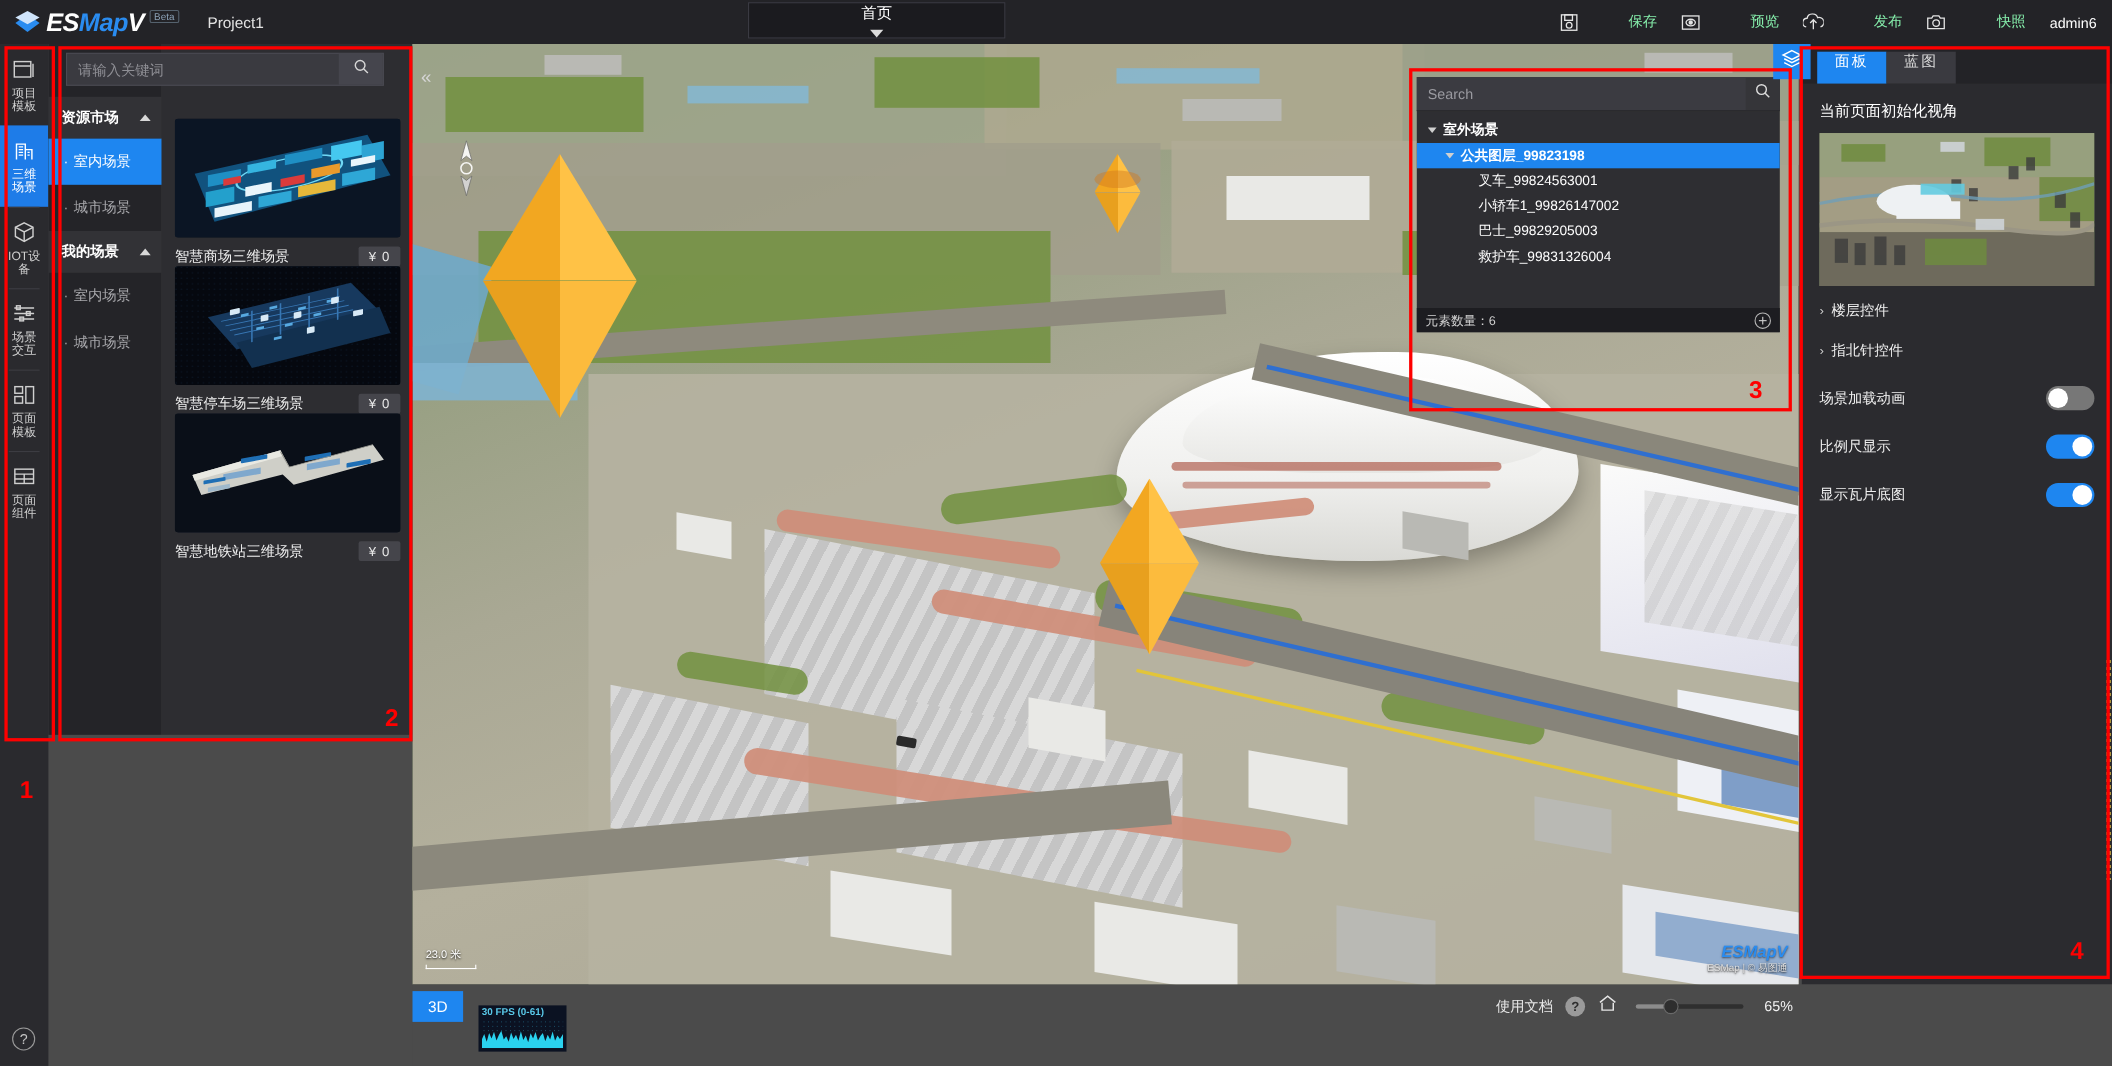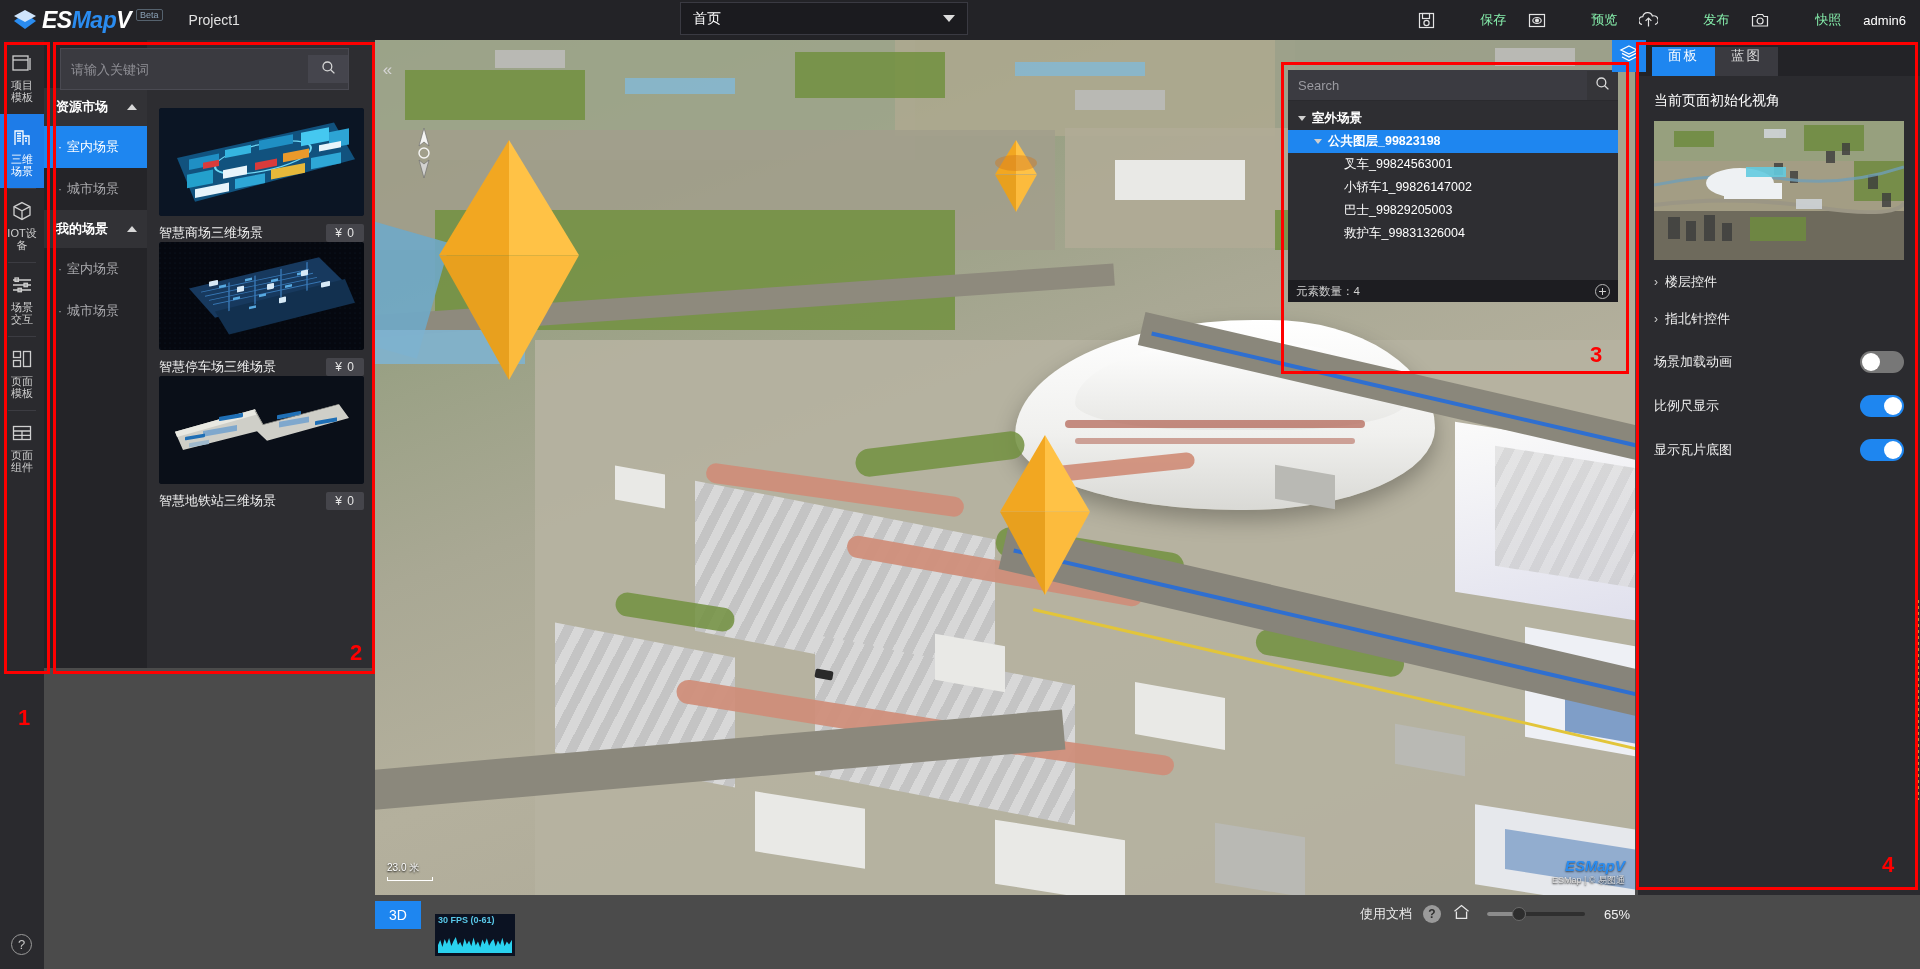--- a/index.html
+++ b/index.html
@@ -27,23 +27,23 @@
   .logo-text .map { color: #2a8cf0; }
   .logo-text .v { color: #ffffff; }
   .beta-badge {
     margin-left: 5px; font-size: 9px; color: #8aa0b5;
     border: 1px solid #55626e; border-radius: 2px; padding: 0 3px;
     transform: translateY(-5px); display: inline-block;
   }
   .project-name { margin-left: 26px; font-size: 14px; color: #e2e2e2; }
 
   .page-select {
-    position: absolute; left: 680px; top: 2px; width: 288px; height: 33px;
+    position: absolute; left: 680px; top: 2px; width: 234px; height: 33px;
     background: #1b1b1f; border: 1px solid #3a3a42; border-radius: 0;
-    display: flex; align-items: center; padding: 0 12px; cursor: pointer;
+    display: flex; align-items: center; padding: 0 12px; cursor: pointer; flex-direction: column;
   }
   .page-select .label { font-size: 14px; color: #ffffff; flex: 1; }
   .caret-down {
     width: 0; height: 0; border-left: 6px solid transparent;
     border-right: 6px solid transparent; border-top: 7px solid #dcdcdc;
   }
 
   .top-actions {
     position: absolute; right: 14px; top: 0; height: 40px;
     display: flex; align-items: center; gap: 22px;
@@ -99,21 +99,21 @@
     font-size: 13px; color: #a9a9ad; cursor: pointer;
   }
   .cat-item .dot { margin-right: 5px; font-size: 12px; }
   .cat-item.active { background: #1e86f0; color: #ffffff; }
 
   .cards-col {
     position: absolute; left: 147px; top: 40px; width: 228px; height: 628px;
     background: #2d2d31; overflow: hidden;
   }
   .search-row {
-    position: absolute; left: 60px; top: 48px; width: 289px; height: 42px;
+    position: absolute; left: 60px; top: 48px; width: 289px; height: 30px;
     background: #3a3a40; border: 1px solid #4a4a52; display: flex; align-items: center;
     z-index: 4;
   }
   .search-row input {
     flex: 1; background: transparent; border: none; outline: none;
     color: #e4e4e4; font-size: 13px; padding: 0 10px;
     font-family: "Liberation Sans", sans-serif;
   }
   .search-row input::placeholder { color: #8f8f95; }
   .search-row .sbtn {
@@ -796,21 +796,21 @@
         <span>小轿车1_99826147002</span>
       </div>
       <div class="tnode lvl2">
         <span>巴士_99829205003</span>
       </div>
       <div class="tnode lvl2">
         <span>救护车_99831326004</span>
       </div>
     </div>
     <div class="mp-foot">
-      <span class="cnt">元素数量：4</span>
+      <span class="cnt">元素数量：6</span>
       <span class="plus-btn"></span>
     </div>
   </div>
 
   <div class="props">
     <div class="tabs">
       <div class="tab active">
         <span>面板</span>
       </div>
       <div class="tab">

